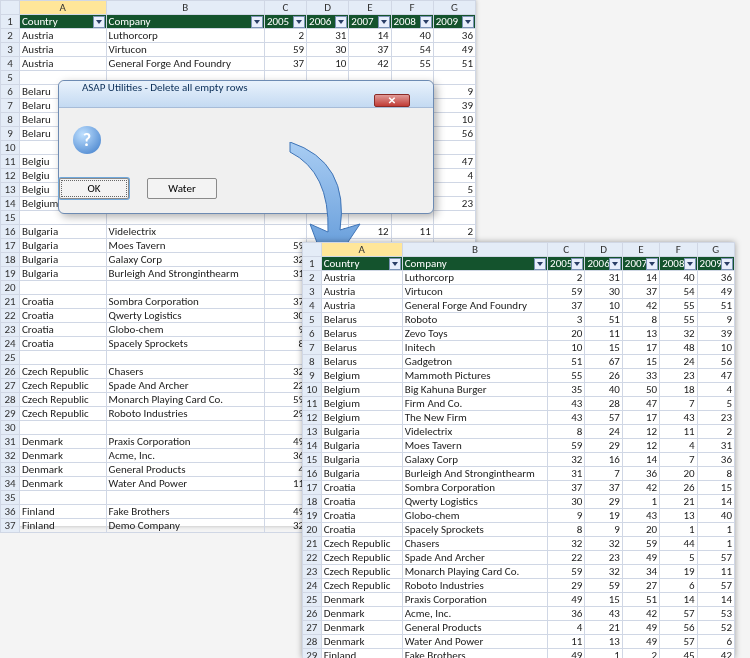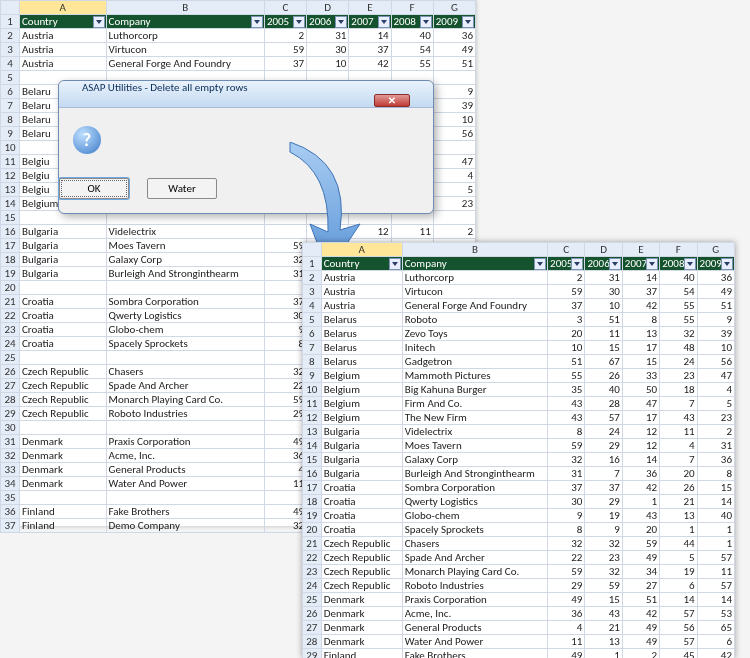--- a/index.html
+++ b/index.html
@@ -744,21 +744,21 @@
             <td class="num">53</td>
           </tr>
           <tr>
             <td class="rowh">27</td>
             <td>Denmark</td>
             <td>General Products</td>
             <td class="num">4</td>
             <td class="num">21</td>
             <td class="num">49</td>
             <td class="num">56</td>
-            <td class="num">65</td>
+            <td class="num">52</td>
           </tr>
           <tr>
             <td class="rowh">28</td>
             <td>Denmark</td>
             <td>Water And Power</td>
             <td class="num">11</td>
             <td class="num">13</td>
             <td class="num">49</td>
             <td class="num">57</td>
             <td class="num">6</td>

